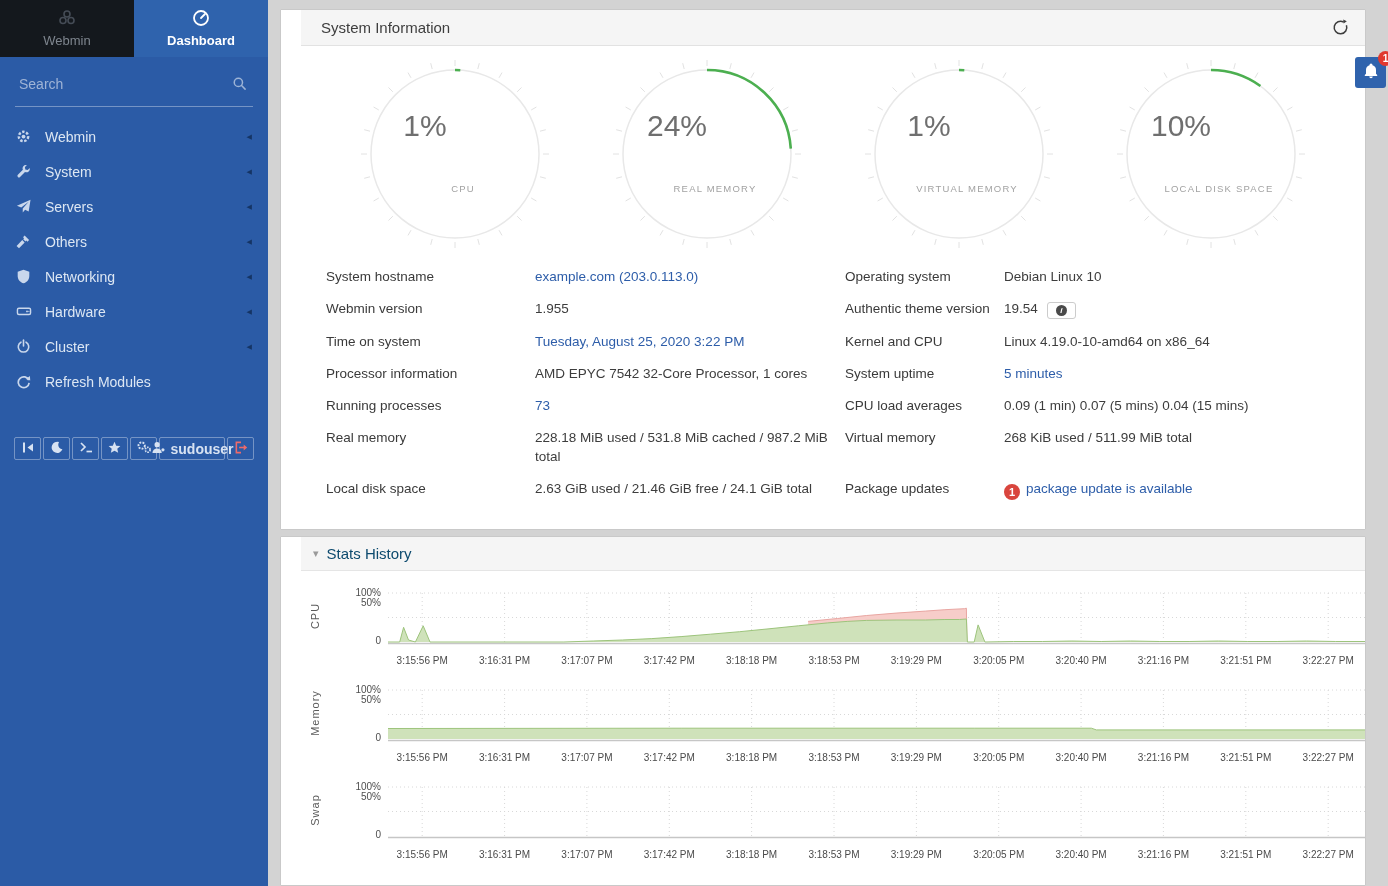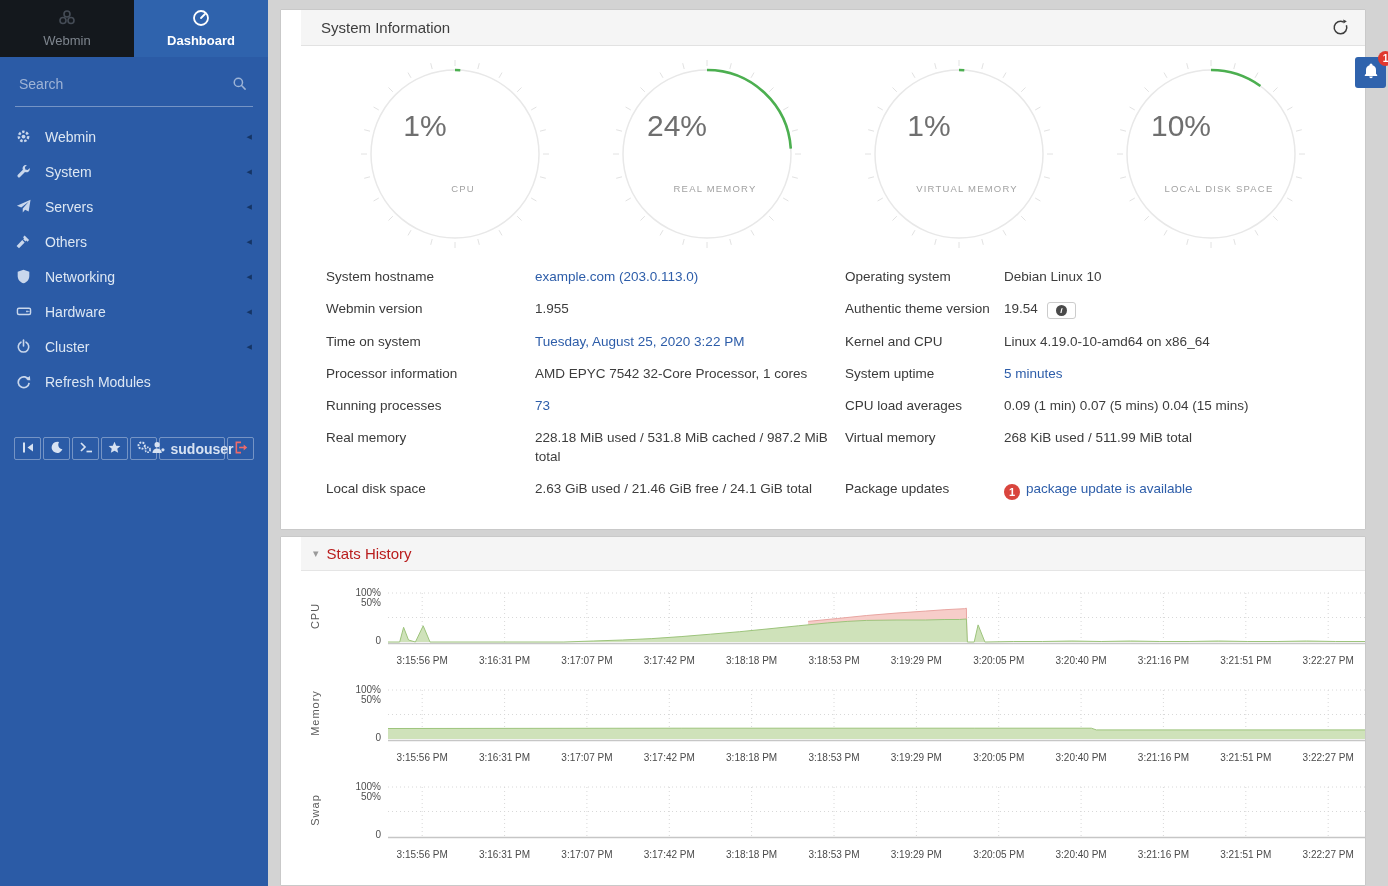--- a/index.html
+++ b/index.html
@@ -41,21 +41,21 @@
   a.link { color:#2d5da9; text-decoration:none; }
   .badge { display:inline-flex; width:16px; height:16px; border-radius:50%; background:#d9453d; color:#fff; font-size:11px;
     font-weight:bold; align-items:center; justify-content:center; margin-right:6px; vertical-align:-3px; }
   .info-btn { display:inline-flex; align-items:center; border:1px solid #ccc; border-radius:3px; padding:2px 8px; margin-left:9px; background:#fff; cursor:pointer; }
   .i-circle { display:inline-flex; width:11px; height:11px; border-radius:50%; background:#4a4a4a; color:#fff; font-size:8px;
     font-weight:bold; align-items:center; justify-content:center; font-style:italic; }
   
   .stats-panel { margin-top:8px; min-height:348px; }
   .stats-header { height:34px; background:#f5f5f5; border-bottom:1px solid #e5e5e5; display:flex; align-items:center; padding:0 12px; gap:8px; cursor:pointer; }
   .stats-caret { color:#9a9a9a; font-size:11px; }
-  .stats-title { color:#b91c1c; font-size:15px; font-weight:500; }
+  .stats-title { color:#0c4a6e; font-size:15px; font-weight:500; }
   .charts { padding:14px 0 8px; }
   .chart-row { display:flex; margin-bottom:12px; }
   .axis { width:87px; position:relative; height:62px; flex:none; }
   .axis-name { position:absolute; left:14px; top:31px; transform:translate(-50%,-50%) rotate(-90deg); font-size:11px; color:#5b5b5b; letter-spacing:1px; }
   .ytick { position:absolute; right:7px; font-size:10px; color:#4e4e4e; }
   .y100 { top:2px; } .y50 { top:12px; } .y0 { top:50px; }
   .plot { width:977px; flex:none; }
   .xticks { position:relative; height:16px; margin-top:3px; }
   .xtick { position:absolute; transform:translateX(-50%); font-size:10px; color:#4a4a4a; white-space:nowrap; top:1px; }
   .grid { stroke:#d8d8d8; stroke-dasharray:1 3; stroke-width:1; }

